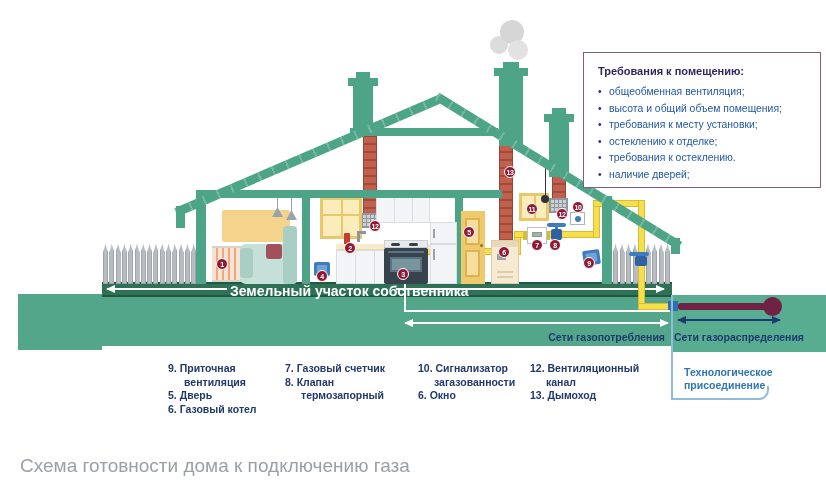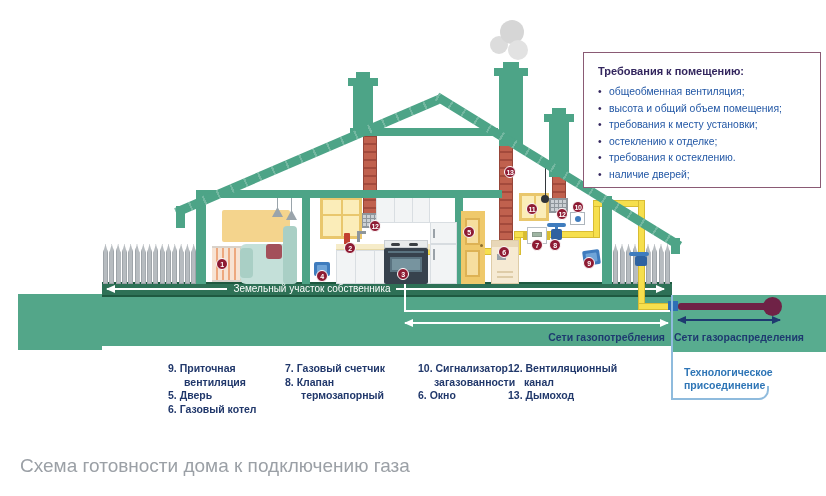--- a/index.html
+++ b/index.html
@@ -24,21 +24,21 @@
           clip-path:polygon(50% 0,100% 22%,100% 100%,0 100%,0 22%);z-index:2;}
   
   .marker{position:absolute;width:12px;height:12px;border-radius:50%;background:#8E1B33;border:1px solid #fff;
           color:#fff;font-size:7px;font-weight:bold;display:flex;align-items:center;justify-content:center;
           box-sizing:border-box;z-index:9;letter-spacing:-.3px;}
   
   .arr{position:absolute;height:2px;}
   .arr i{position:absolute;width:0;height:0;border-top:4px solid transparent;border-bottom:4px solid transparent;top:-3px;}
   .arr.white{background:#fff;}  .arr.white i.l{left:-1px;border-right:9px solid #fff;}  .arr.white i.r{right:-1px;border-left:9px solid #fff;}
   .arr.navy{background:#1E3A70;} .arr.navy i.l{left:-1px;border-right:9px solid #1E3A70;} .arr.navy i.r{right:-1px;border-left:9px solid #1E3A70;}
-  .lbl-white{position:absolute;color:#fff;font-size:10px;font-weight:normal;white-space:nowrap;z-index:8;}
+  .lbl-white{position:absolute;color:#fff;font-size:14px;font-weight:bold;white-space:nowrap;z-index:8;}
   .lbl-navy{position:absolute;color:#1E3A70;font-size:10.5px;font-weight:bold;white-space:nowrap;z-index:8;}
   
   .callout{position:absolute;left:583px;top:52px;width:238px;height:136px;background:#fff;border:1px solid #8A5A74;
            box-sizing:border-box;padding:12px 14px;z-index:6;}
   .callout h3{margin:0 0 7px 0;font-size:11px;color:#33265E;}
   .callout ul{margin:0;padding:0;list-style:none;}
   .callout li{font-size:10.4px;color:#2257A5;line-height:16.5px;padding-left:11px;position:relative;}
   .callout li::before{content:"•";position:absolute;left:0;color:#33265E;}
   
   .legcol{position:absolute;top:362px;font-size:10.5px;font-weight:bold;color:#21386B;line-height:13.5px;}
@@ -237,21 +237,21 @@
     <div>6. Газовый котел</div>
   </div>
   <div class="legcol" style="left:285px;width:128px">
     <div>7. Газовый счетчик</div>
     <div>8. Клапан термозапорный</div>
   </div>
   <div class="legcol" style="left:418px;width:100px">
     <div>10. Сигнализатор загазованности</div>
     <div>6. Окно</div>
   </div>
-  <div class="legcol" style="left:508px;width:140px">
+  <div class="legcol" style="left:530px;width:140px">
     <div>12. Вентиляционный канал</div>
     <div>13. Дымоход</div>
   </div>
 
   <div class="title">Схема готовности дома к подключению газа</div>
 
 <div class="picket" style="left: 103px; top: 244px; height: 40px;"></div>
     <div class="picket" style="left: 109.3px; top: 244px; height: 40px;"></div>
     <div class="picket" style="left: 115.6px; top: 244px; height: 40px;"></div>
     <div class="picket" style="left: 121.9px; top: 244px; height: 40px;"></div>

